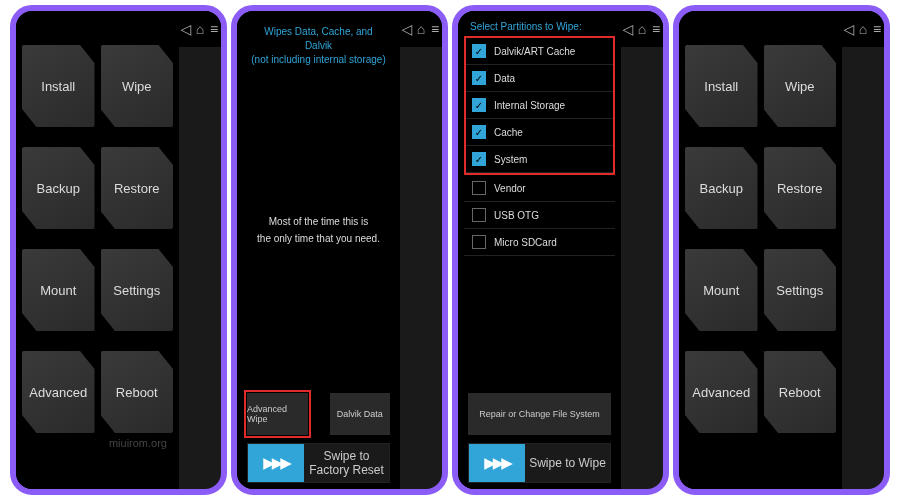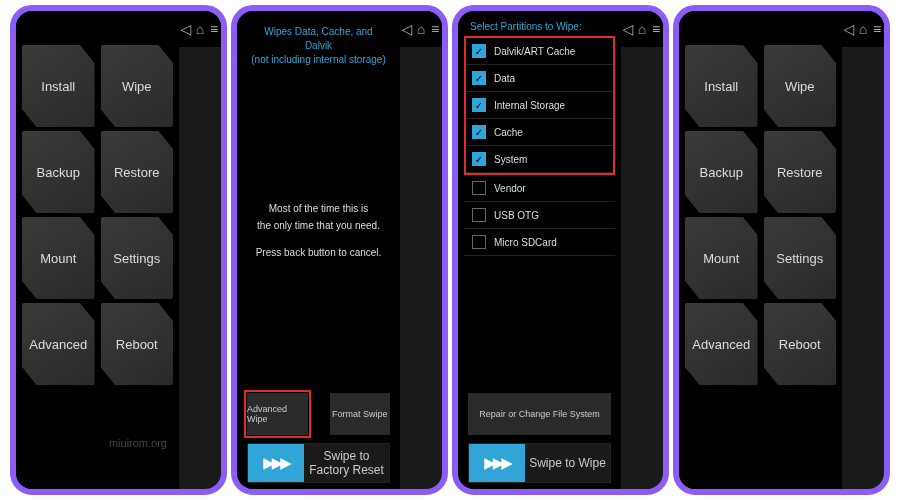--- a/index.html
+++ b/index.html
@@ -56,21 +56,21 @@
     background: #000;
     display: flex;
     flex-direction: column;
     padding: 8px 6px 0 6px;
     position: relative;
   }
   
   .menu-grid {
     display: grid;
     grid-template-columns: 1fr 1fr;
-    gap: 4px 6px;
+    gap: 20px 6px;
     padding-top: 26px;
   }
   .tile {
     background: linear-gradient(145deg, #3a3a3a, #2a2a2a);
     height: 82px;
     border-radius: 2px;
     color: #ddd;
     font-size: 13px;
     display: flex;
     align-items: center;
@@ -248,25 +248,24 @@
 
   <div class="phone">
     <div class="screen" style="padding-top:4px;">
       <div class="wipe-header">
         <div>Wipes Data, Cache, and Dalvik</div>
         <div>(not including internal storage)</div>
       </div>
       <div class="wipe-mid">
         <div>Most of the time this is</div>
         <div>the only time that you need.</div>
-        <div style="margin-top:10px">Press back button to cancel.</div>
       </div>
       <div class="action-row">
         <div class="action-btn highlight-red">Advanced Wipe</div>
-        <div class="action-btn">Format Swipe</div>
+        <div class="action-btn">Dalvik Data</div>
       </div>
       <div class="swipe-bar">
         <div class="swipe-handle">▶▶▶</div>
         <div class="swipe-label">Swipe to Factory Reset</div>
       </div>
     </div>
     <div class="navbar">
       <span class="nav-icon">◁</span>
       <span class="nav-icon">⌂</span>
       <span class="nav-icon">≡</span>

